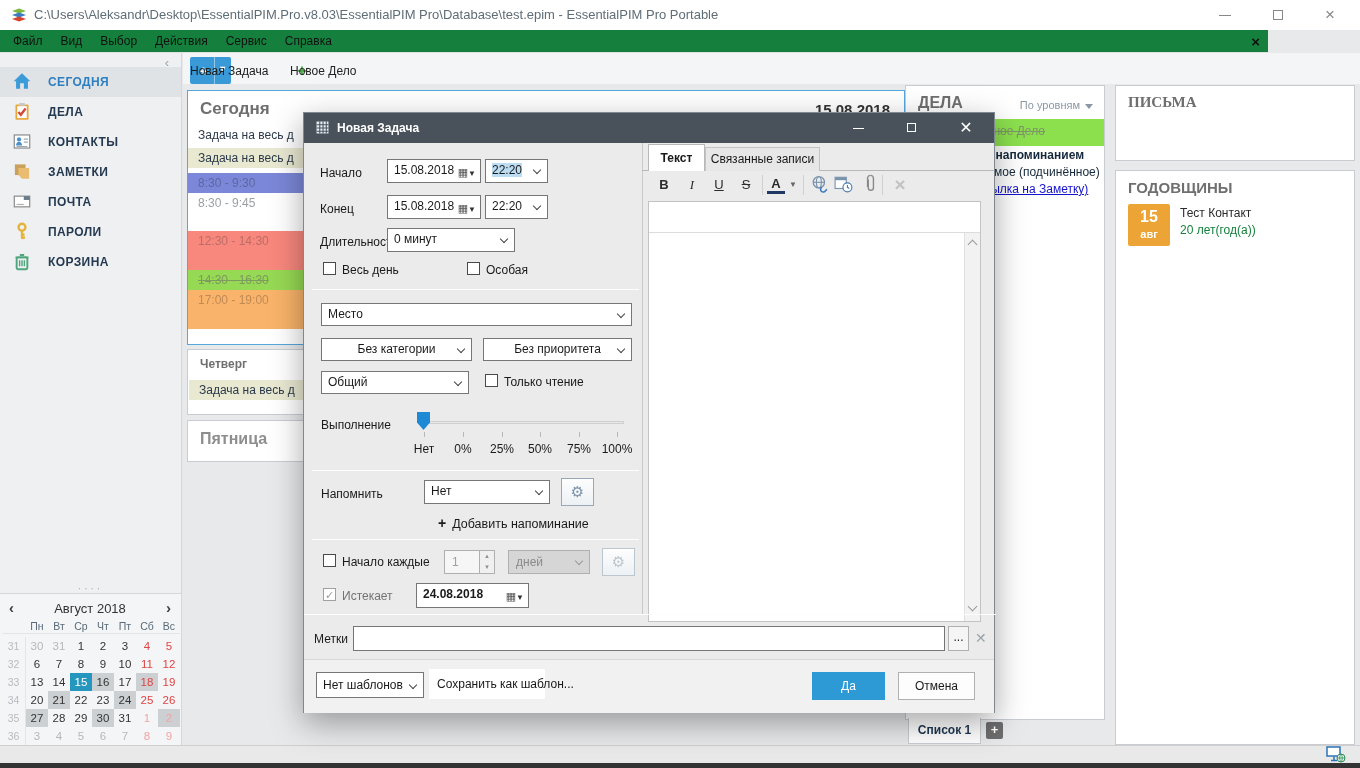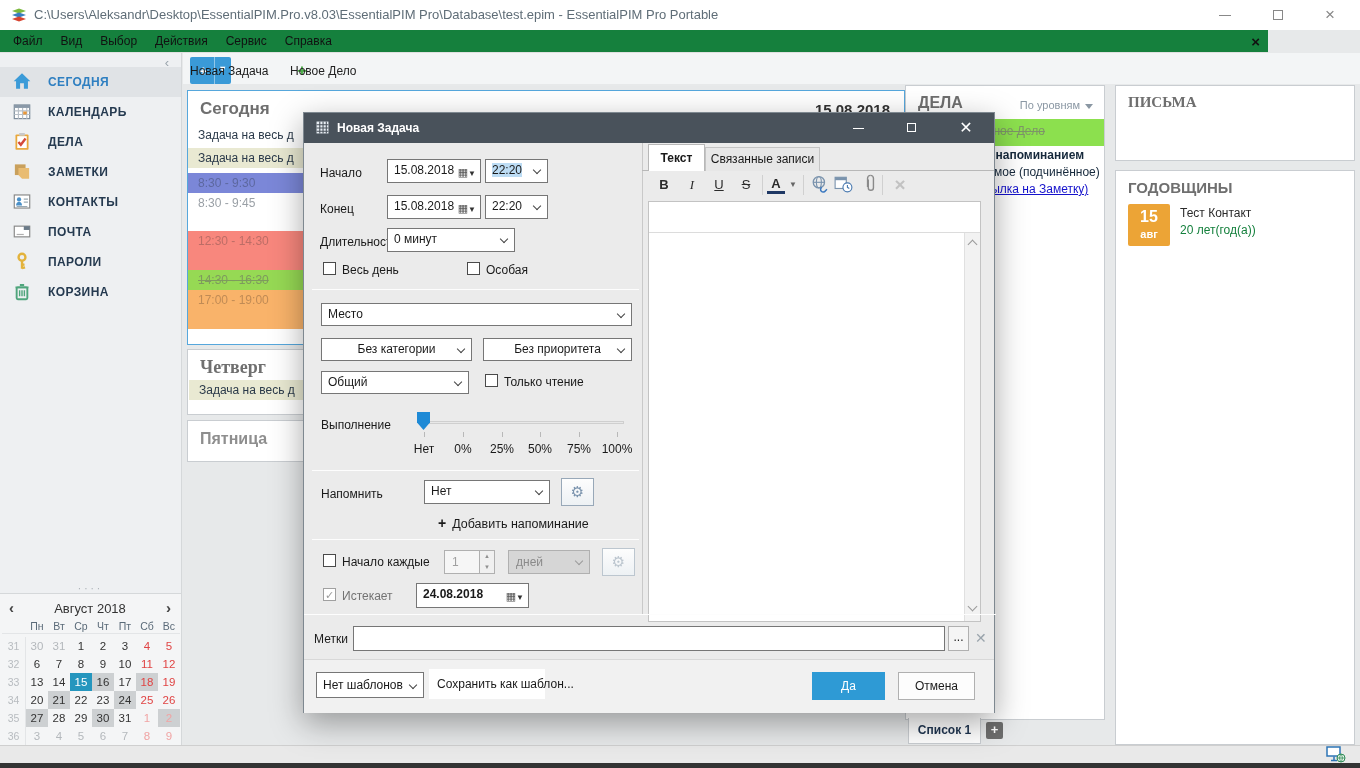--- a/index.html
+++ b/index.html
@@ -60,21 +60,21 @@
   .btn-newtodo .lbl { font-size:12px; color:#222; }
 
   
   .panel { position:absolute; background:#fff; border:1px solid #c9cdd1; }
   .p-head { position:absolute; font-weight:bold; color:#6f6f6f; }
   #today-panel { left:187px; top:90px; width:718px; height:255px; border-color:#56a7dc; }
   #today-title { left:12px; top:8px; font-size:17px; }
   #today-date { position:absolute; right:14px; top:10px; font-size:15px; font-weight:bold; color:#333; }
   .t-item { position:absolute; left:0; width:716px; line-height:20px; padding-left:10px; font-size:12px; white-space:nowrap; overflow:hidden; }
   #thu-panel { left:187px; top:349px; width:718px; height:66px; }
-  #thu-title { left:12px; top:7px; font-size:18px;font-family:Liberation Serif, serif; }
+  #thu-title { left:12px; top:7px; font-size:12px; }
   #thu-item { position:absolute; left:1px; top:30px; width:716px; height:20px; background:#e9e9d2; line-height:20px; padding-left:10px; color:#2b3a4a; }
   #fri-panel { left:187px; top:420px; width:718px; height:42px; }
   #fri-title { left:12px; top:9px; font-size:16px; color:#8e8e8e; }
 
   #todos-panel { left:905px; top:85px; width:200px; height:635px; }
   #todos-title { left:12px; top:8px; font-size:16px; }
   #todos-filter { position:absolute; right:24px; top:13px; font-size:11px; color:#8a97a3; }
   #todos-filter-arrow { position:absolute; right:11px; top:18px; width:0; height:0; border-left:4px solid transparent; border-right:4px solid transparent; border-top:5px solid #8a97a3; }
   .todo-done { position:absolute; left:1px; top:33px; width:197px; height:27px; }
   .todo-done span { position:absolute; left:30px; top:5px; font-size:12px; color:#7d9568; text-decoration:line-through; white-space:nowrap; }
@@ -185,51 +185,42 @@
     <span class="sb-collapse">‹</span>
     <div id="sb-items" style="position:absolute; left:0; top:14px; width:181px;">
         <div class="sb-item active">
           <div class="sb-icon"><svg width="20" height="19" viewBox="0 0 16 16">
               <path fill="#3b9bd8" d="M8 1.1 15 7.7H13V14H9.6V9.5H6.4V14H3V7.7H1Z"></path>
             </svg></div>
           <div class="sb-label">СЕГОДНЯ</div>
         </div>
         <div class="sb-item">
           <div class="sb-icon"><svg width="20" height="19" viewBox="0 0 16 16">
-              <rect x="1.5" y="2.5" width="13" height="11.5" fill="#fff" stroke="#7a8a99"></rect>
-              <rect x="1.5" y="2.5" width="13" height="2.5" fill="#8a99a8"></rect>
-              <path stroke="#b8c0c8" d="M1.5 7.5h13M1.5 10.5h13M5 5v9M8.5 5v9M12 5v9" fill="none"></path>
-              <rect x="9" y="8" width="3" height="2.5" fill="#e8973a"></rect>
-            </svg></div>
-          <div class="sb-label">КАЛЕНДАРЬ</div>
-        </div>
-        <div class="sb-item">
-          <div class="sb-icon"><svg width="20" height="19" viewBox="0 0 16 16">
               <rect x="2.5" y="2" width="11" height="13" rx="1" fill="#e9a83c"></rect>
               <rect x="4" y="3.5" width="8" height="10" fill="#fff"></rect>
               <rect x="5.5" y="0.8" width="5" height="2.4" rx="0.6" fill="#c9c9c9"></rect>
               <path d="M5 8.5 7 10.8 11 5.5" stroke="#d44a3a" stroke-width="2" fill="none"></path>
             </svg></div>
           <div class="sb-label">ДЕЛА</div>
         </div>
         <div class="sb-item">
           <div class="sb-icon"><svg width="20" height="19" viewBox="0 0 16 16">
-              <rect x="2" y="2" width="9" height="9" fill="#c9a05c"></rect>
-              <path d="M5 5h9v9H8l-3-3z" fill="#e9bc72"></path>
-            </svg></div>
-          <div class="sb-label">ЗАМЕТКИ</div>
-        </div>
-        <div class="sb-item">
-          <div class="sb-icon"><svg width="20" height="19" viewBox="0 0 16 16">
               <rect x="1.5" y="2.5" width="13" height="11" fill="#fff" stroke="#8a8a8a"></rect>
               <circle cx="5.5" cy="6.3" r="1.8" fill="#4a90c8"></circle>
               <path d="M3 11.3c0-2 1.2-3 2.5-3s2.5 1 2.5 3z" fill="#4a90c8"></path>
               <path stroke="#9aaab4" d="M9.5 6h3.5M9.5 8.5h3.5M3.5 12.2h9" fill="none"></path>
             </svg></div>
           <div class="sb-label">КОНТАКТЫ</div>
+        </div>
+        <div class="sb-item">
+          <div class="sb-icon"><svg width="20" height="19" viewBox="0 0 16 16">
+              <rect x="2" y="2" width="9" height="9" fill="#c9a05c"></rect>
+              <path d="M5 5h9v9H8l-3-3z" fill="#e9bc72"></path>
+            </svg></div>
+          <div class="sb-label">ЗАМЕТКИ</div>
         </div>
         <div class="sb-item">
           <div class="sb-icon"><svg width="20" height="19" viewBox="0 0 16 16">
               <rect x="1.5" y="3.5" width="13" height="9" fill="#fff" stroke="#8a8a8a"></rect>
               <rect x="9.5" y="3.5" width="5" height="3.2" fill="#6a7a88"></rect>
               <path stroke="#b0b0b0" d="M3.5 10.5h6" fill="none"></path>
             </svg></div>
           <div class="sb-label">ПОЧТА</div>
         </div>
         <div class="sb-item">

